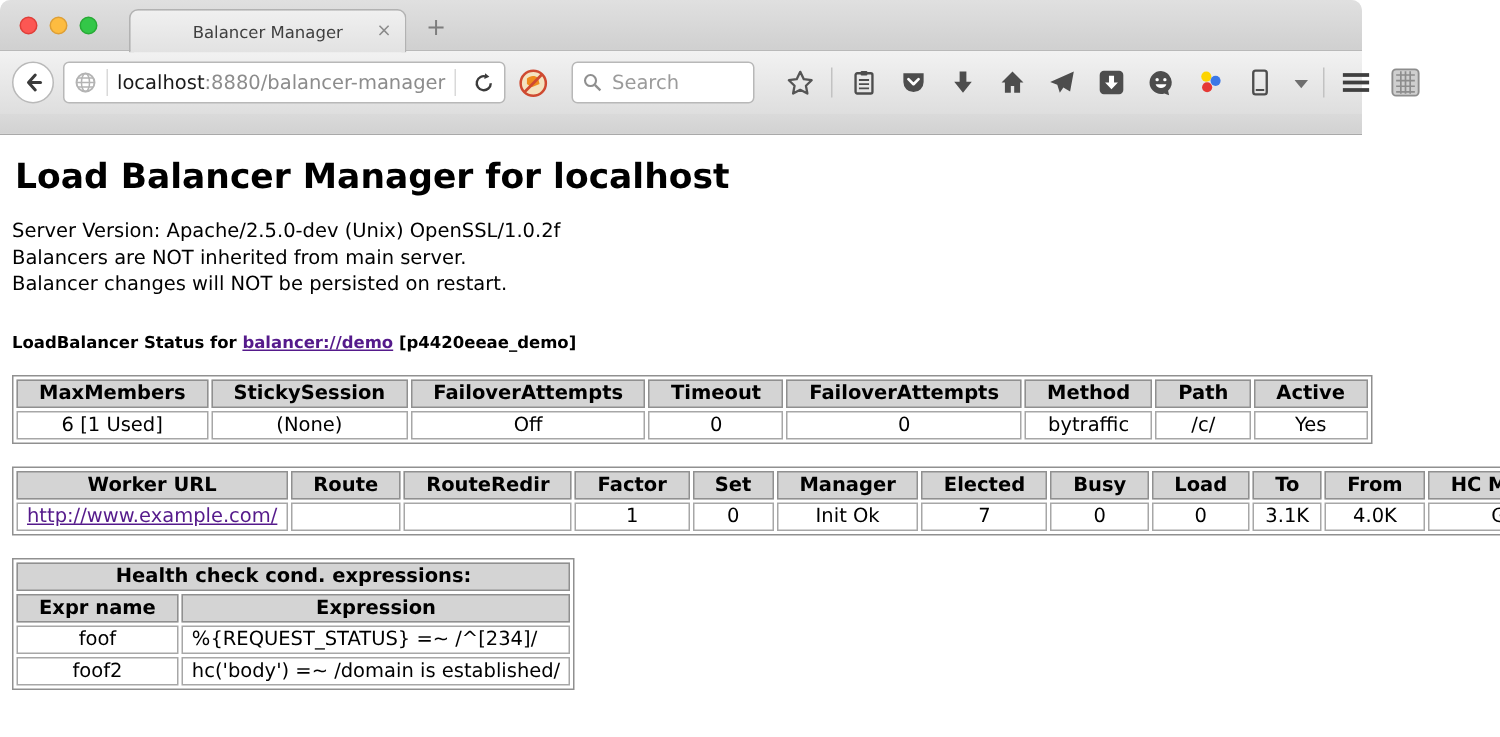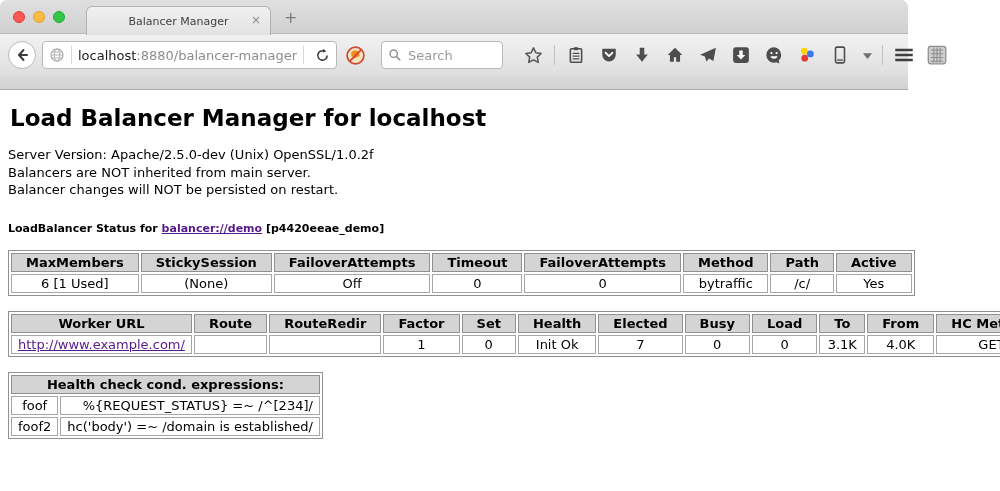--- a/index.html
+++ b/index.html
@@ -47,21 +47,21 @@
   .content { padding:0 8px; color:#000; }
   h1 { font-size:23px; margin:15px 2px 15px; font-weight:bold; }
   .server-info { font-size:13px; line-height:17.5px; }
   h3 { font-size:11px; margin:23px 0 15px; font-weight:bold; }
   a { color:#551a8b; text-decoration:underline; }
   table.tbl { border-collapse:separate; border-spacing:2px; border:1px solid #909090;
     font-size:13px; margin-bottom:15px; }
   table.tbl th { background:#d4d4d4; border:1px solid #909090; font-weight:bold;
     padding:1px 14px; text-align:center; white-space:nowrap; }
   table.tbl td { border:1px solid #a7a7a7; padding:1px 6px; text-align:center; white-space:nowrap;margin-left:36px; }
-  table.tbl td.left { text-align:right; }
+  table.tbl td.left { text-align:left; }
   table.health { margin-bottom:8px; }
   svg { display:block; }
 </style>
 </head>
 <body>
 
 <div class="chrome">
   <div class="tabbar">
     <div class="lights">
       <div class="light red"></div>
@@ -245,21 +245,21 @@
     </table>
 
   <table class="tbl">
     <tbody>
         <tr>
       <th>Worker URL</th>
       <th>Route</th>
       <th>RouteRedir</th>
       <th>Factor</th>
       <th>Set</th>
-      <th>Health</th>
+      <th>Manager</th>
       <th>Elected</th>
       <th>Busy</th>
       <th>Load</th>
       <th>To</th>
       <th>From</th>
       <th>HC Method</th>
       <th>HC Interval</th>
       <th>Passes</th>
 
     </tr>
@@ -282,20 +282,24 @@
     </tr>
   </tbody>
     </table>
 
   <table class="tbl health">
     <tbody>
         <tr>
       <th colspan="2">Health check cond. expressions:</th>
     </tr>
     <tr>
+      <th>Expr name</th>
+      <th>Expression</th>
+    </tr>
+    <tr>
       <td>foof</td>
       <td class="left">%{REQUEST_STATUS} =~ /^[234]/</td>
     </tr>
     <tr>
       <td>foof2</td>
       <td class="left">hc('body') =~ /domain is established/</td>
     </tr>
   </tbody>
     </table>
 

